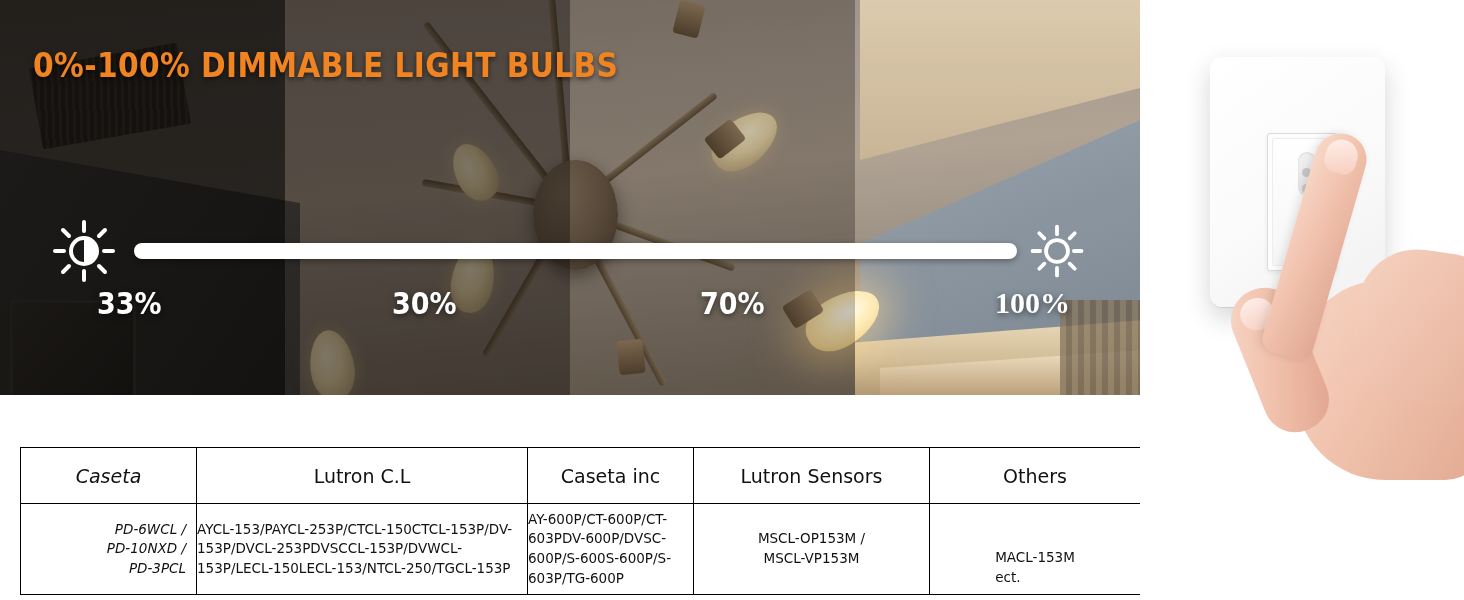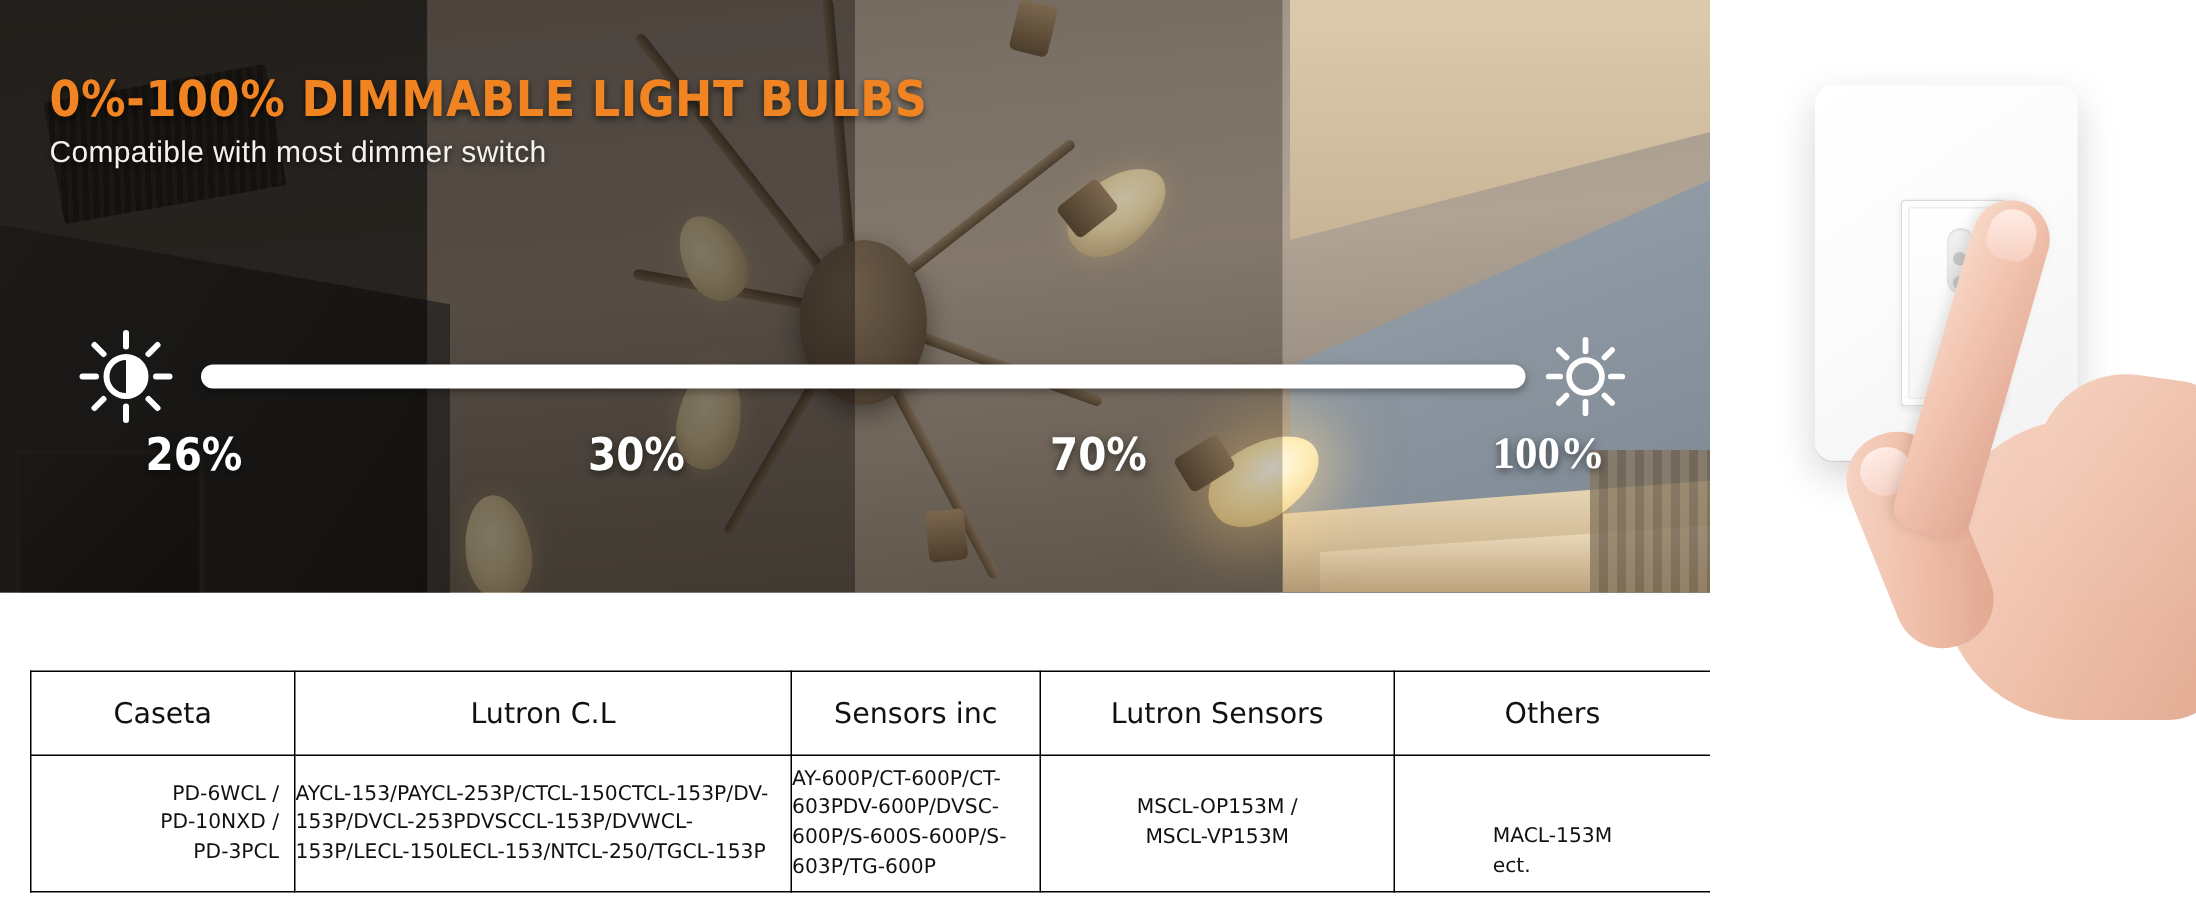--- a/index.html
+++ b/index.html
@@ -84,21 +84,21 @@
   
   .rec-title{position:absolute;left:30px;top:400px;font-size:30px;color:#111;
       letter-spacing:.6px;font-family:"DejaVu Sans",sans-serif;font-weight:400;}
   table.dimmer{position:absolute;left:20px;top:447px;width:1115px;
       border-collapse:collapse;table-layout:fixed;background:#fff;}
   table.dimmer td,table.dimmer th{border:1px solid #000;padding:0;}
   table.dimmer th{height:55px;font-weight:400;font-size:19px;color:#111;
       font-family:"DejaVu Sans",sans-serif;text-align:center;vertical-align:middle;}
   table.dimmer td{height:90px;font-size:13.5px;line-height:1.45;color:#111;
       vertical-align:middle;font-family:"DejaVu Sans",sans-serif;}
-  .c-caseta{width:175px;text-align:center;}
+  .c-caseta{width:175px;text-align:center;font-style:italic;}
   .c-cl{width:330px;}
   .c-inc{width:165px;}
   .c-sen{width:235px;text-align:center;}
   .c-oth{width:210px;text-align:center;}
   td.c-cl,td.c-inc{padding-left:14px;text-align:left;}
   td.c-sen,td.c-oth{padding-left:0;}
   .cellpad{padding:0 10px;}
   .leftish{display:inline-block;text-align:left;margin-top:37px;}
 
   
@@ -175,21 +175,20 @@
     </div>
 
     <div class="panes">
       <div class="pane p1"></div>
       <div class="pane p2"></div>
       <div class="pane p3"></div>
       <div class="pane p4"></div>
     </div>
 
     <div class="hero-title">0%-100% DIMMABLE LIGHT BULBS</div>
-    <div class="hero-sub">Compatible with most dimmer switch</div>
 
     <div class="slider-wrap">
       <span class="sun sun-l">
         <svg width="64" height="64" viewBox="0 0 64 64">
           <g stroke="#fff" stroke-width="4" stroke-linecap="round">
             <line x1="32" y1="3" x2="32" y2="12"></line>
               <line x1="32" y1="52" x2="32" y2="61"></line>
             <line x1="3" y1="32" x2="12" y2="32"></line>
               <line x1="52" y1="32" x2="61" y2="32"></line>
             <line x1="11" y1="11" x2="17" y2="17"></line>
@@ -212,33 +211,33 @@
             <line x1="11" y1="11" x2="17" y2="17"></line>
               <line x1="47" y1="47" x2="53" y2="53"></line>
             <line x1="11" y1="53" x2="17" y2="47"></line>
               <line x1="47" y1="17" x2="53" y2="11"></line>
           </g>
           <circle cx="32" cy="32" r="13" fill="none" stroke="#fff" stroke-width="4.5"></circle>
         </svg>
       </span>
     </div>
 
-    <div class="pct pct1">26%</div>
+    <div class="pct pct1">33%</div>
     <div class="pct pct2">30%</div>
     <div class="pct pct3">70%</div>
     <div class="pct pct4">100%</div>
   </div>
 
 
   <table class="dimmer">
     <thead>
       <tr>
         <th class="c-caseta">Caseta</th>
         <th class="c-cl">Lutron C.L</th>
-        <th class="c-inc">Sensors inc</th>
+        <th class="c-inc">Caseta inc</th>
         <th class="c-sen">Lutron Sensors</th>
         <th class="c-oth">Others</th>
       </tr>
     </thead>
     <tbody>
       <tr>
         <td class="c-caseta">
           <div class="cellpad" style="white-space:pre-line;text-align:right;">PD-6WCL /
 PD-10NXD /
 PD-3PCL</div>

